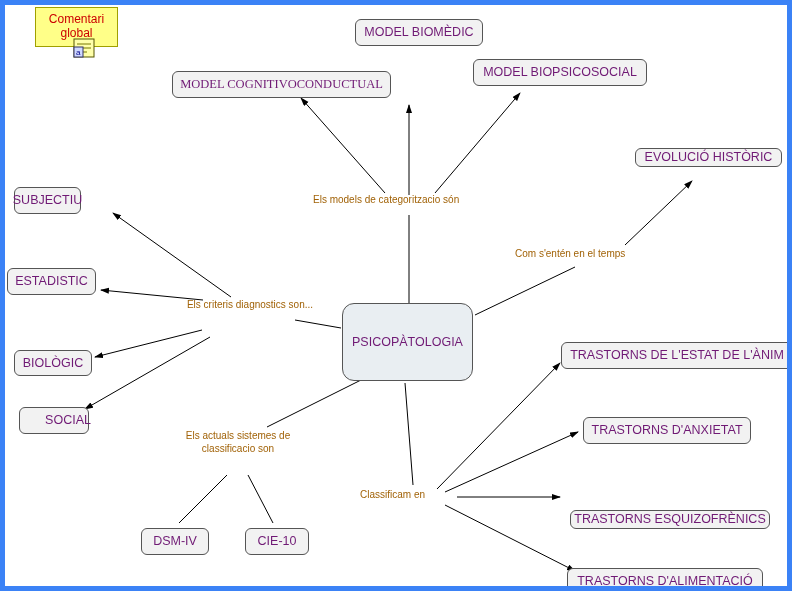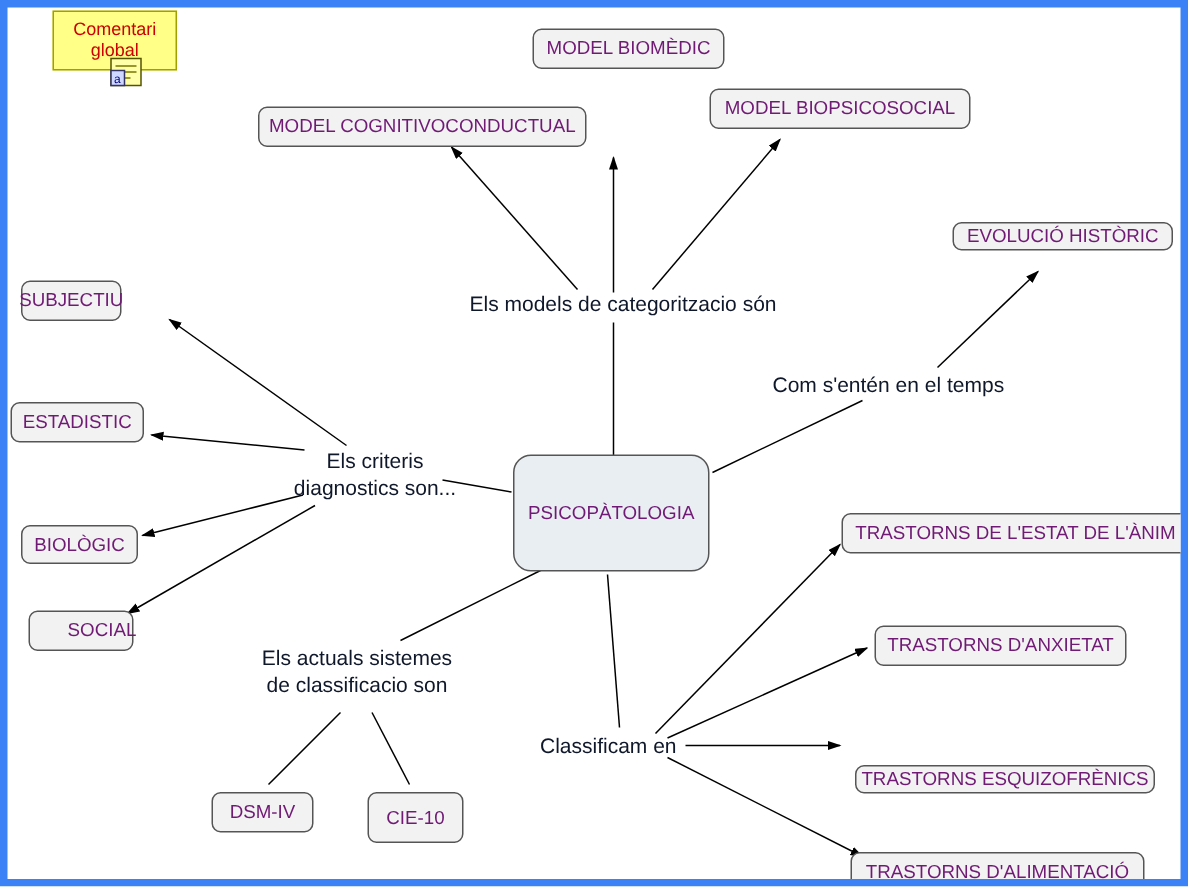--- a/index.html
+++ b/index.html
@@ -42,22 +42,22 @@
   }
   .node.central {
     background: #e9eef2;
     border: 1px solid #555555;
     border-radius: 12px;
     font-size: 12.5px;
   }
   .linklabel {
     position: absolute;
     background: transparent;
-    color: #0f172a;
-    font-size: 14px;
+    color: #a16207;
+    font-size: 10px;
     line-height: 1.25;
     white-space: nowrap;
     text-align: center;
   }
   .linklabel.multi {
     white-space: normal;
     width: 130px;
   }
   
   #comment-note {
@@ -151,21 +151,21 @@
   </svg>
 
   <div class="node central" style="left:337px; top:298px; width:131px; height:78px;">
     <span>PSICOPÀTOLOGIA</span>
   </div>
 
   <div class="node" style="left:350px; top:14px; width:128px; height:27px;">
     <span>MODEL BIOMÈDIC</span>
   </div>
 
-  <div class="node" style="left:167px; top:66px; width:219px; height:27px;">
+  <div class="node" style="left:167px; top:66px; width:219px; height:27px;font-family:Liberation Serif, serif;">
     <span>MODEL COGNITIVOCONDUCTUAL</span>
   </div>
 
   <div class="node" style="left:468px; top:54px; width:174px; height:27px;">
     <span>MODEL BIOPSICOSOCIAL</span>
   </div>
 
   <div class="node" style="left:630px; top:143px; width:147px; height:19px;">
     <span>EVOLUCIÓ HISTÒRIC</span>
   </div>
@@ -183,21 +183,21 @@
   </div>
 
   <div class="node" style="left:14px; top:402px; width:70px; height:27px;padding-left:36px;">
     <span>SOCIAL</span>
   </div>
 
   <div class="node" style="left:136px; top:523px; width:68px; height:27px;">
     <span>DSM-IV</span>
   </div>
 
-  <div class="node" style="left:240px; top:523px; width:64px; height:34px;align-items:center;">
+  <div class="node" style="left:240px; top:523px; width:64px; height:27px;align-items:center;">
     <span>CIE-10</span>
   </div>
 
   <div class="node" style="left:556px; top:337px; width:232px; height:27px;">
     <span>TRASTORNS DE L'ESTAT DE L'ÀNIM</span>
   </div>
 
   <div class="node" style="left:578px; top:412px; width:168px; height:27px;">
     <span>TRASTORNS D'ANXIETAT</span>
   </div>

